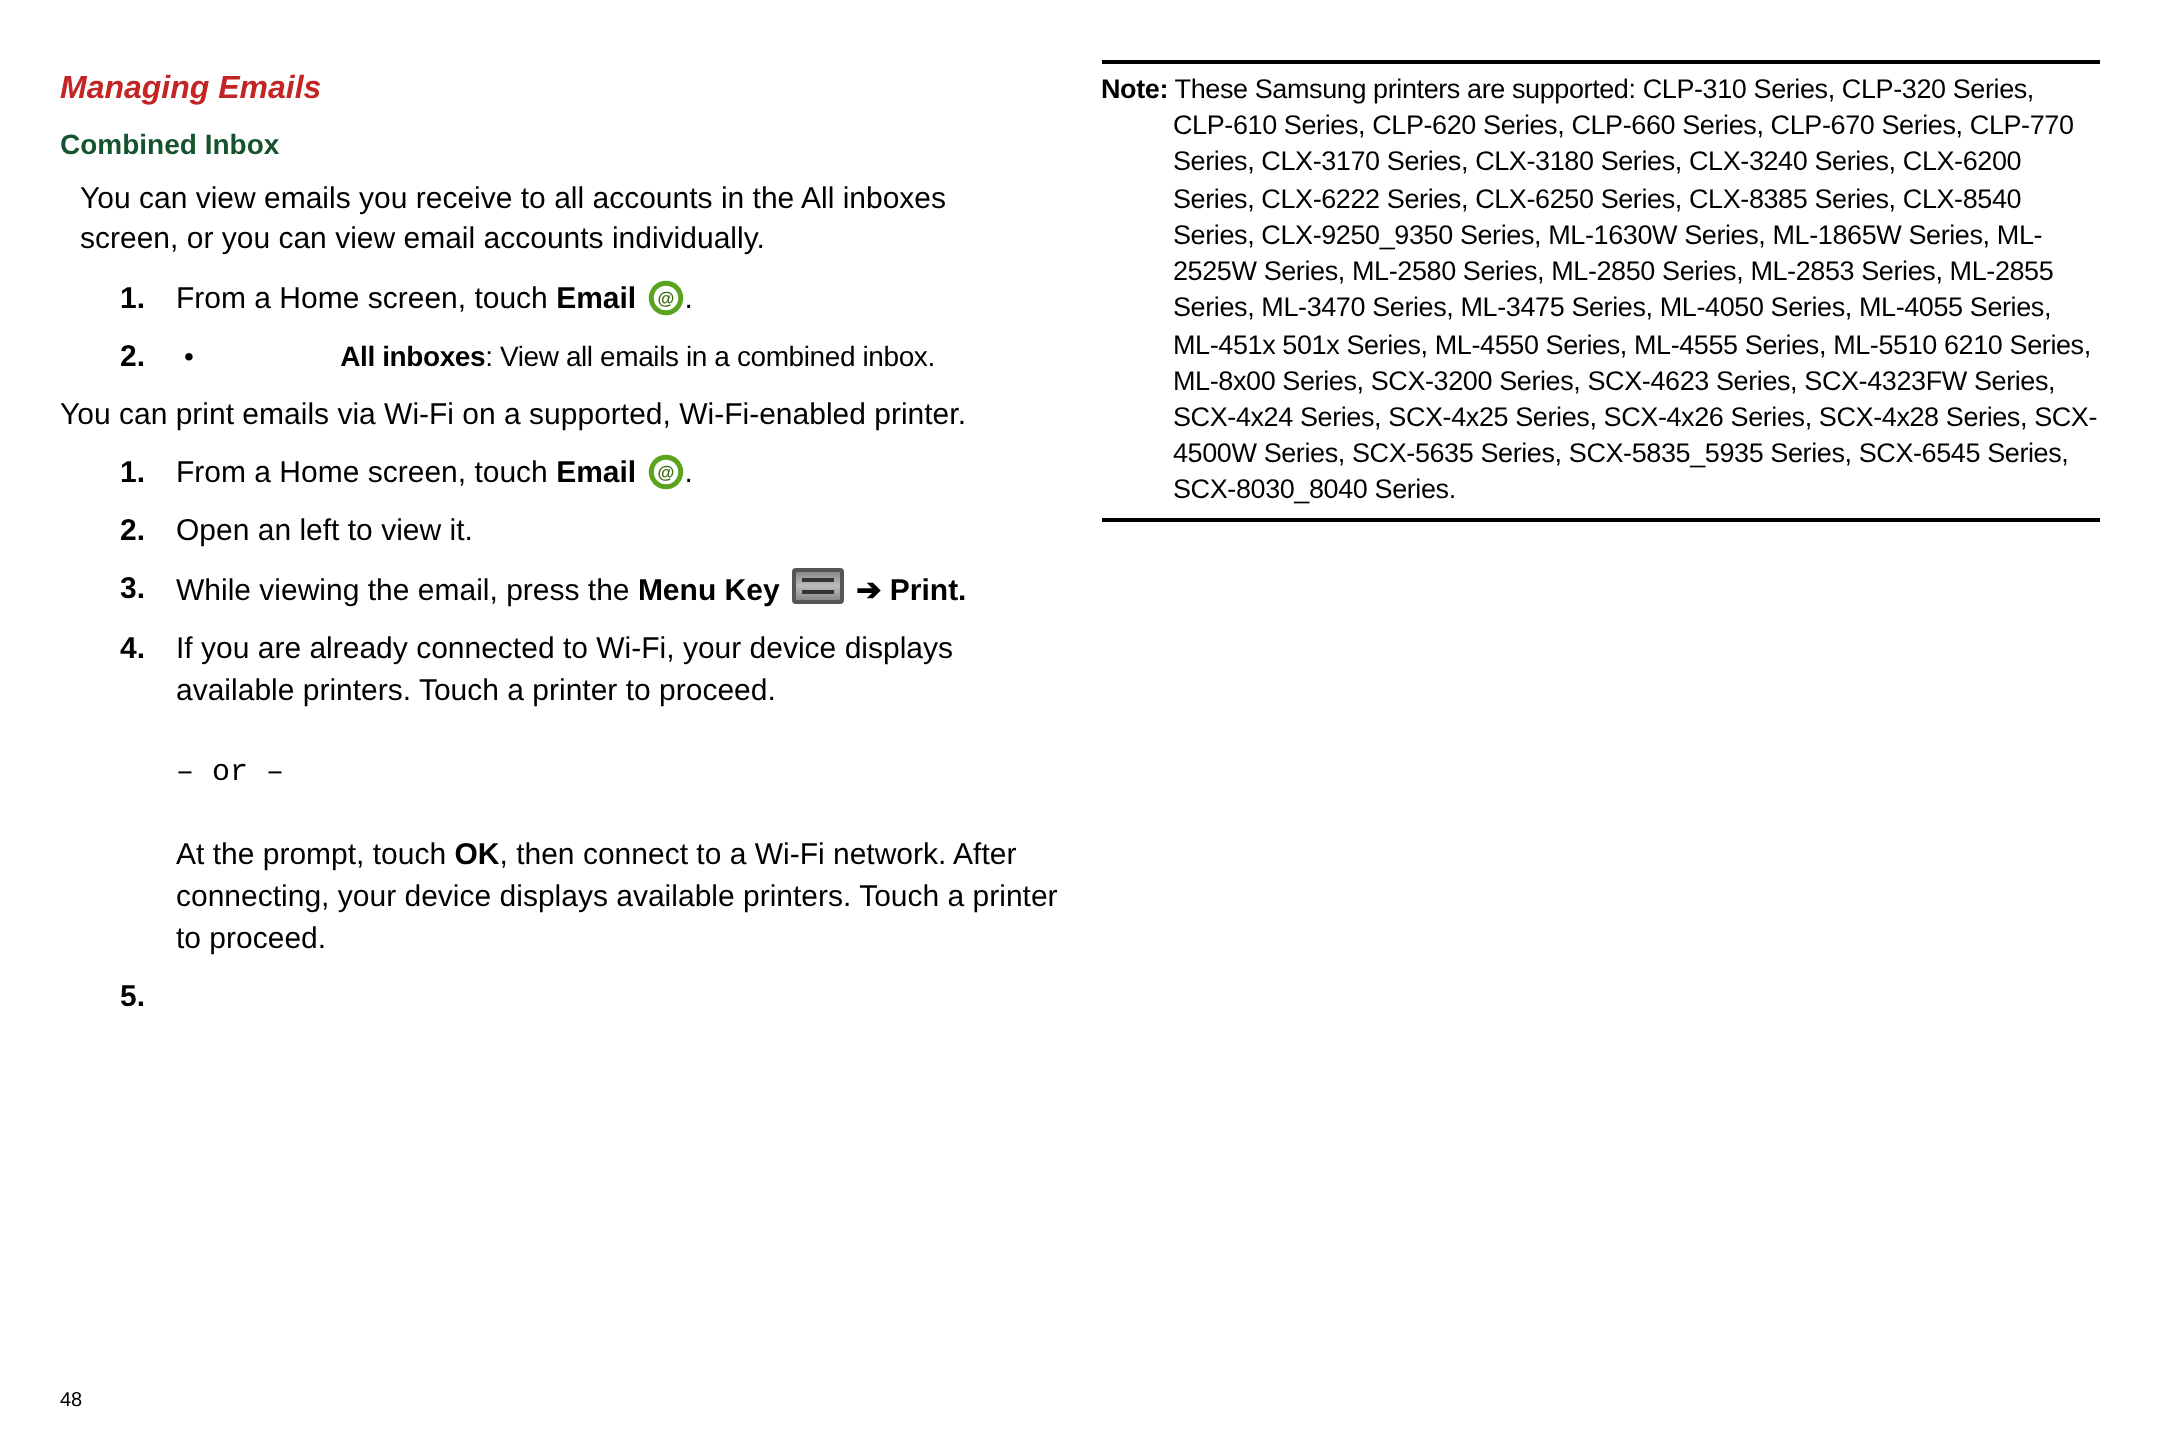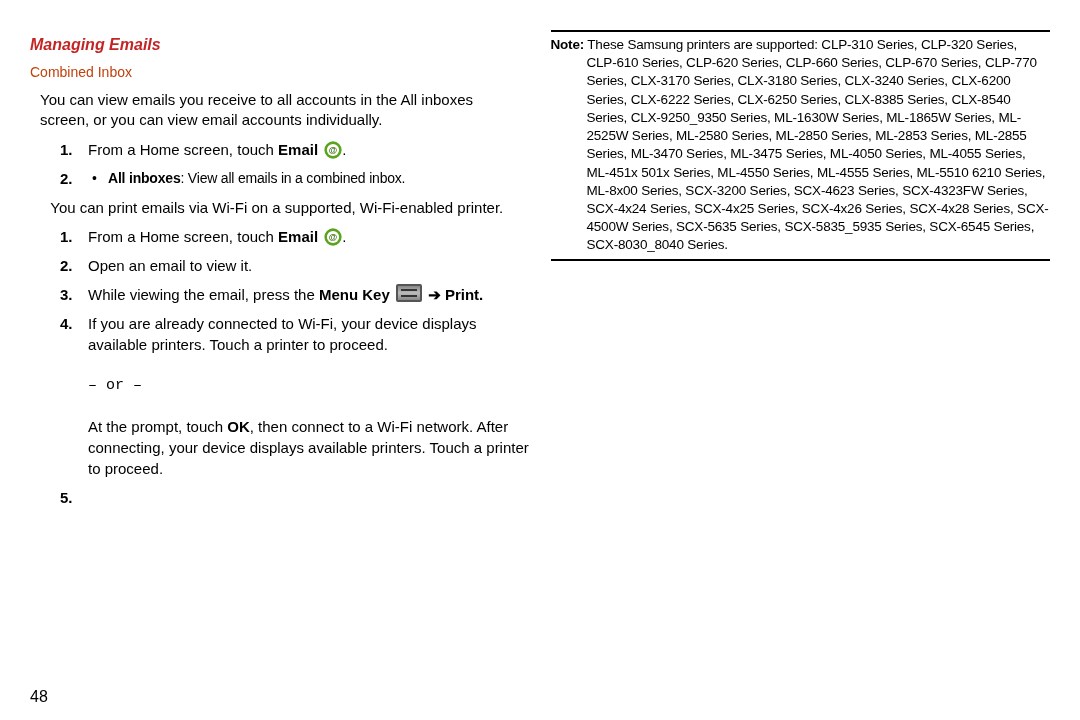--- a/index.html
+++ b/index.html
@@ -24,22 +24,22 @@
   }
   .h1 {
     font-weight: bold;
     font-style: italic;
     color: #c32525;
     font-size: 16px;
     margin-top: 6px;
     margin-bottom: 10px;
   }
   .h2 {
-    font-weight: normal;
-    color: #c2410c;
+    font-weight: bold;
+    color: #14532d;
     font-size: 14px;
     margin-bottom: 6px;
   }
   .para {
     font-size: 15px;
     line-height: 1.35;
     margin-bottom: 8px;
     padding-right: 6px;
   }
   ol {
@@ -56,20 +56,21 @@
   }
   ol > li .num {
     position: absolute;
     left: 30px;
     font-weight: bold;
   }
   ul.bullets {
     list-style: none;
     padding: 0;
     margin: 4px 0 10px 0;
+    text-align: center;
   }
   ul.bullets > li {
     position: relative;
     padding-left: 78px;
     font-size: 14px;
     line-height: 1.45;
     margin-bottom: 2px;
   }
   ul.bullets > li::before {
     content: "•";
@@ -125,21 +126,21 @@
     font-weight: bold;
   }
   .note-body {
     padding-left: 36px;
     text-indent: -36px;
   }
   .pagenum {
     position: absolute;
     bottom: 4px;
     left: 0;
-    font-size: 16px;
+    font-size: 10px;
     color: #000;
   }
   b { font-weight: bold; }
   .cond { font-family: "Arial Narrow", Arial, sans-serif; letter-spacing: -0.2px; }
 </style>
 </head>
 <body>
 
 <div class="page">
 
@@ -165,37 +166,37 @@
         <span class="num">2.</span>
       </li>
     </ol>
 
     <ul class="bullets cond">
       <li>
         <b>All inboxes</b><span>: View all emails in a combined inbox.</span>
       </li>
     </ul>
 
-    <div class="para" style="padding-left:0;text-align:center;">You can print emails via Wi-Fi on a supported, Wi-Fi-enabled printer.</div>
+    <div class="para" style="padding-left:0;">You can print emails via Wi-Fi on a supported, Wi-Fi-enabled printer.</div>
 
     <ol>
       <li>
         <span class="num">1.</span>
         <span>From a Home screen, touch </span><b>Email</b>
         <span class="email-icon">
           <svg viewBox="0 0 100 100" width="18" height="18">
             <circle cx="50" cy="50" r="48" fill="#5aa31e"></circle>
             <circle cx="50" cy="50" r="34" fill="#fff"></circle>
             <text x="50" y="68" text-anchor="middle" font-size="48" font-weight="bold" fill="#3a6b12">@</text>
           </svg>
         </span><span>.</span>
       </li>
       <li>
         <span class="num">2.</span>
-        <span>Open an email to view it.</span>
+        <span>Open an left to view it.</span>
       </li>
       <li>
         <span class="num">3.</span>
         <span>While viewing the email, press the </span><b>Menu Key</b>
         <span class="menu-key"></span>
         <span class="arrow">➔</span>
         <b>Print.</b>
       </li>
       <li>
         <span class="num">4.</span>

